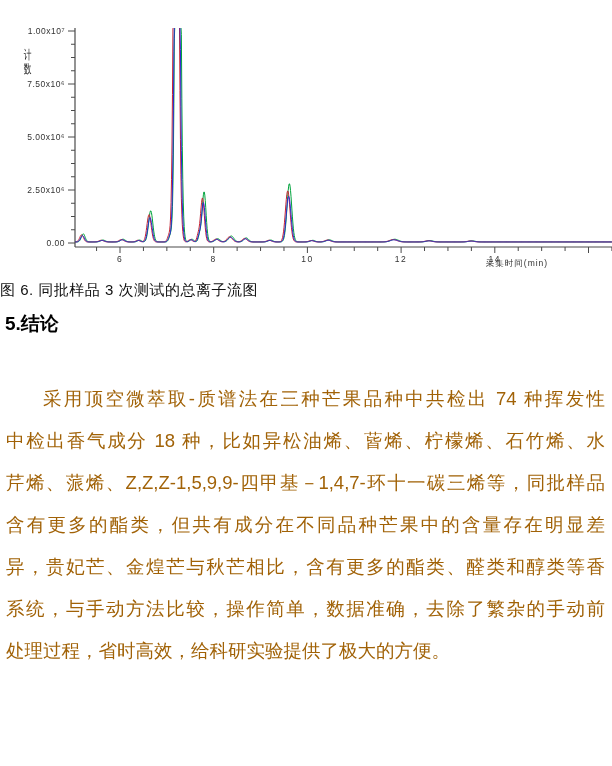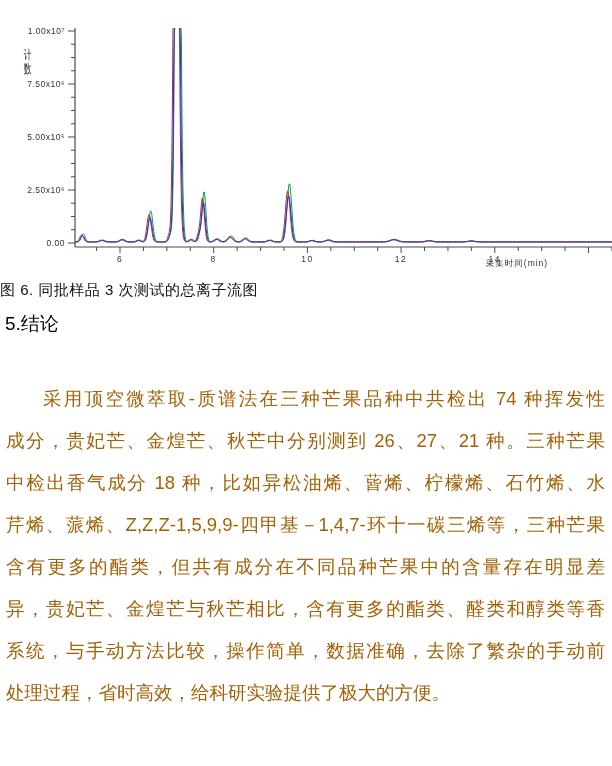--- a/index.html
+++ b/index.html
@@ -7,21 +7,21 @@
     position:relative;width:612px;height:766px;background:#fff;overflow:hidden;
     font-family:"Liberation Sans","DejaVu Sans",sans-serif;color:#000;
   }
   .chart-wrap{position:absolute;left:0;top:0;width:612px;height:272px;}
   .fig-caption{
     position:absolute;left:0;top:281px;width:524px;text-align:left;
     font-size:15px;color:#111;letter-spacing:0.5px;
   }
   .sec-heading{
     position:absolute;left:5px;top:311px;margin:0;
-    font-size:19px;font-weight:400;color:#000;
+    font-size:19px;font-weight:700;color:#000;
   }
   .para{
     position:absolute;left:6px;top:378px;width:599px;
     font-size:18.5px;color:#a16207;
   }
   .jline{
     height:42px;line-height:42px;white-space:normal;
     text-align:justify;text-align-last:justify;overflow:hidden;
   }
   .jline.first{padding-left:37px;width:562px;}
@@ -102,22 +102,21 @@
           <path d="M75.02 241.94L75.49 241.93L75.96 241.93L76.43 241.91L76.90 241.87L77.37 241.80L77.83 241.66L78.30 241.43L78.77 241.08L79.24 240.56L79.71 239.88L80.18 239.03L80.65 238.08L81.11 237.14L81.58 236.33L82.05 235.78L82.52 235.58L82.99 235.78L83.46 236.33L83.93 237.14L84.39 238.08L84.86 239.03L85.33 239.88L85.80 240.56L86.27 241.08L86.74 241.43L87.20 241.66L87.67 241.80L88.14 241.87L88.61 241.91L89.08 241.93L89.55 241.93L90.02 241.94L90.48 241.94L90.95 241.94L91.42 241.94L91.89 241.94L92.36 241.94L92.83 241.94L93.30 241.94L93.76 241.94L94.23 241.94L94.70 241.93L95.17 241.92L95.64 241.91L96.11 241.89L96.57 241.86L97.04 241.81L97.51 241.74L97.98 241.65L98.45 241.53L98.92 241.38L99.39 241.22L99.85 241.04L100.32 240.86L100.79 240.70L101.26 240.57L101.73 240.49L102.20 240.46L102.67 240.49L103.13 240.57L103.60 240.70L104.07 240.86L104.54 241.04L105.01 241.22L105.48 241.38L105.94 241.53L106.41 241.65L106.88 241.74L107.35 241.81L107.82 241.86L108.29 241.89L108.76 241.91L109.22 241.92L109.69 241.93L110.16 241.94L110.63 241.94L111.10 241.94L111.57 241.94L112.04 241.94L112.50 241.94L112.97 241.94L113.44 241.94L113.91 241.94L114.38 241.93L114.85 241.93L115.31 241.92L115.78 241.90L116.25 241.87L116.72 241.82L117.19 241.75L117.66 241.65L118.13 241.52L118.59 241.35L119.06 241.14L119.53 240.91L120.00 240.65L120.47 240.40L120.94 240.17L121.41 239.98L121.87 239.86L122.34 239.82L122.81 239.86L123.28 239.98L123.75 240.17L124.22 240.40L124.68 240.65L125.15 240.91L125.62 241.14L126.09 241.35L126.56 241.52L127.03 241.65L127.50 241.75L127.96 241.82L128.43 241.87L128.90 241.90L129.37 241.92L129.84 241.93L130.31 241.93L130.78 241.94L131.24 241.94L131.71 241.94L132.18 241.94L132.65 241.93L133.12 241.92L133.59 241.91L134.05 241.87L134.52 241.82L134.99 241.74L135.46 241.62L135.93 241.46L136.40 241.26L136.87 241.04L137.33 240.82L137.80 240.63L138.27 240.50L138.74 240.46L139.21 240.50L139.68 240.63L140.15 240.82L140.61 241.04L141.08 241.26L141.55 241.45L142.02 241.60L142.49 241.70L142.96 241.73L143.42 241.68L143.89 241.53L144.36 241.23L144.83 240.70L145.30 239.87L145.77 238.64L146.24 236.92L146.70 234.67L147.17 231.92L147.64 228.79L148.11 225.52L148.58 222.42L149.05 219.85L149.52 218.15L149.98 217.56L150.45 218.15L150.92 219.85L151.39 222.42L151.86 225.52L152.33 228.79L152.79 231.92L153.26 234.67L153.73 236.92L154.20 238.64L154.67 239.88L155.14 240.71L155.61 241.24L156.07 241.56L156.54 241.75L157.01 241.85L157.48 241.90L157.95 241.92L158.42 241.93L158.89 241.94L159.35 241.94L159.82 241.94L160.29 241.94L160.76 241.94L161.23 241.94L161.70 241.94L162.16 241.94L162.63 241.94L163.10 241.94L163.57 241.94L164.04 241.93L164.51 241.92L164.98 241.90L165.44 241.84L165.91 241.72L166.38 241.50L166.85 241.13L167.32 240.56L167.79 239.77L168.26 238.77L168.72 237.62L169.19 236.39L169.66 235.10L170.13 233.55L170.60 231.21L171.07 227.10L171.53 219.66L172.00 206.79L172.47 185.96L172.94 154.50L173.41 110.17L173.88 51.83L174.35 26.00L174.81 26.00L175.28 26.00L175.75 26.00L176.22 26.00L176.69 26.00L177.16 26.00L177.63 26.00L178.09 26.00L178.56 26.00L179.03 26.00L179.50 26.00L179.97 26.00L180.44 49.39L180.90 106.73L181.37 150.26L181.84 181.48L182.31 202.89L182.78 217.15L183.25 226.54L183.72 232.66L184.18 236.60L184.65 239.05L185.12 240.48L185.59 241.24L186.06 241.61L186.53 241.74L187.00 241.73L187.46 241.64L187.93 241.48L188.40 241.25L188.87 240.97L189.34 240.65L189.81 240.34L190.27 240.07L190.74 239.89L191.21 239.82L191.68 239.89L192.15 240.07L192.62 240.34L193.09 240.65L193.55 240.97L194.02 241.24L194.49 241.46L194.96 241.59L195.43 241.60L195.90 241.44L196.37 241.05L196.83 240.35L197.30 239.29L197.77 237.90L198.24 236.29L198.71 234.60L199.18 232.88L199.64 231.02L200.11 228.70L200.58 225.61L201.05 221.54L201.52 216.67L201.99 211.53L202.46 206.94L202.92 203.76L203.39 202.65L203.86 203.90L204.33 207.32L204.80 212.33L205.27 218.15L205.74 223.98L206.20 229.21L206.67 233.46L207.14 236.63L207.61 238.82L208.08 240.21L208.55 241.04L209.01 241.50L209.48 241.73L209.95 241.83L210.42 241.85L210.89 241.84L211.36 241.79L211.83 241.71L212.29 241.60L212.76 241.44L213.23 241.23L213.70 240.99L214.17 240.70L214.64 240.40L215.11 240.09L215.57 239.82L216.04 239.59L216.51 239.45L216.98 239.40L217.45 239.45L217.92 239.59L218.38 239.82L218.85 240.09L219.32 240.40L219.79 240.70L220.26 240.98L220.73 241.23L221.20 241.43L221.66 241.58L222.13 241.69L222.60 241.76L223.07 241.79L223.54 241.78L224.01 241.73L224.48 241.64L224.94 241.50L225.41 241.30L225.88 241.05L226.35 240.72L226.82 240.32L227.29 239.86L227.75 239.37L228.22 238.85L228.69 238.36L229.16 237.92L229.63 237.57L230.10 237.35L230.57 237.28L231.03 237.35L231.50 237.57L231.97 237.92L232.44 238.36L232.91 238.85L233.38 239.37L233.85 239.86L234.31 240.32L234.78 240.72L235.25 241.05L235.72 241.31L236.19 241.51L236.66 241.65L237.12 241.75L237.59 241.82L238.06 241.85L238.53 241.87L239.00 241.85L239.47 241.82L239.94 241.76L240.40 241.65L240.87 241.51L241.34 241.31L241.81 241.06L242.28 240.75L242.75 240.39L243.22 240.01L243.68 239.63L244.15 239.28L244.62 239.00L245.09 238.82L245.56 238.76L246.03 238.82L246.49 239.00L246.96 239.28L247.43 239.63L247.90 240.01L248.37 240.39L248.84 240.75L249.31 241.06L249.77 241.31L250.24 241.51L250.71 241.66L251.18 241.76L251.65 241.83L252.12 241.88L252.59 241.90L253.05 241.92L253.52 241.93L253.99 241.94L254.46 241.94L254.93 241.94L255.40 241.94L255.86 241.94L256.33 241.94L256.80 241.94L257.27 241.94L257.74 241.94L258.21 241.94L258.68 241.94L259.14 241.94L259.61 241.94L260.08 241.94L260.55 241.94L261.02 241.94L261.49 241.94L261.96 241.94L262.42 241.93L262.89 241.92L263.36 241.91L263.83 241.89L264.30 241.86L264.77 241.81L265.23 241.74L265.70 241.65L266.17 241.53L266.64 241.38L267.11 241.22L267.58 241.04L268.05 240.86L268.51 240.70L268.98 240.57L269.45 240.49L269.92 240.46L270.39 240.49L270.86 240.57L271.33 240.70L271.79 240.86L272.26 241.04L272.73 241.22L273.20 241.38L273.67 241.53L274.14 241.65L274.60 241.74L275.07 241.81L275.54 241.86L276.01 241.89L276.48 241.91L276.95 241.92L277.42 241.93L277.88 241.93L278.35 241.93L278.82 241.93L279.29 241.92L279.76 241.91L280.23 241.87L280.70 241.80L281.16 241.67L281.63 241.43L282.10 241.04L282.57 240.39L283.04 239.38L283.51 237.89L283.97 235.77L284.44 232.92L284.91 229.27L285.38 224.83L285.85 219.75L286.32 214.29L286.79 208.84L287.25 203.87L287.72 199.86L288.19 197.26L288.66 196.36L289.13 197.26L289.60 199.86L290.07 203.87L290.53 208.84L291.00 214.29L291.47 219.75L291.94 224.83L292.41 229.27L292.88 232.92L293.34 235.77L293.81 237.89L294.28 239.38L294.75 240.39L295.22 241.04L295.69 241.43L296.16 241.67L296.62 241.80L297.09 241.87L297.56 241.91L298.03 241.92L298.50 241.93L298.97 241.94L299.44 241.94L299.90 241.94L300.37 241.94L300.84 241.94L301.31 241.94L301.78 241.94L302.25 241.94L302.71 241.94L303.18 241.94L303.65 241.94L304.12 241.94L304.59 241.93L305.06 241.93L305.53 241.91L305.99 241.90L306.46 241.87L306.93 241.83L307.40 241.77L307.87 241.69L308.34 241.59L308.81 241.46L309.27 241.32L309.74 241.17L310.21 241.02L310.68 240.88L311.15 240.77L311.62 240.69L312.08 240.67L312.55 240.69L313.02 240.77L313.49 240.88L313.96 241.02L314.43 241.17L314.90 241.32L315.36 241.46L315.83 241.59L316.30 241.69L316.77 241.77L317.24 241.83L317.71 241.87L318.18 241.89L318.64 241.91L319.11 241.92L319.58 241.92L320.05 241.92L320.52 241.91L320.99 241.89L321.45 241.87L321.92 241.83L322.39 241.78L322.86 241.71L323.33 241.62L323.80 241.52L324.27 241.39L324.73 241.24L325.20 241.08L325.67 240.91L326.14 240.74L326.61 240.58L327.08 240.44L327.55 240.34L328.01 240.27L328.48 240.24L328.95 240.27L329.42 240.34L329.89 240.44L330.36 240.58L330.82 240.74L331.29 240.91L331.76 241.08L332.23 241.24L332.70 241.39L333.17 241.52L333.64 241.62L334.10 241.71L334.57 241.78L335.04 241.83L335.51 241.87L335.98 241.89L336.45 241.91L336.92 241.92L337.38 241.93L337.85 241.93L338.32 241.94L338.79 241.94L339.26 241.94L339.73 241.94L340.19 241.94L340.66 241.94L341.13 241.94L341.60 241.94L342.07 241.94L342.54 241.94L343.01 241.94L343.47 241.94L343.94 241.94L344.41 241.94L344.88 241.94L345.35 241.94L345.82 241.94L346.29 241.94L346.75 241.94L347.22 241.94L347.69 241.94L348.16 241.94L348.63 241.94L349.10 241.94L349.56 241.94L350.03 241.94L350.50 241.94L350.97 241.94L351.44 241.94L351.91 241.94L352.38 241.94L352.84 241.94L353.31 241.94L353.78 241.94L354.25 241.94L354.72 241.94L355.19 241.94L355.66 241.94L356.12 241.94L356.59 241.94L357.06 241.94L357.53 241.94L358.00 241.94L358.47 241.94L358.93 241.94L359.40 241.94L359.87 241.94L360.34 241.94L360.81 241.94L361.28 241.94L361.75 241.94L362.21 241.94L362.68 241.94L363.15 241.94L363.62 241.94L364.09 241.94L364.56 241.94L365.03 241.94L365.49 241.94L365.96 241.94L366.43 241.94L366.90 241.94L367.37 241.94L367.84 241.94L368.30 241.94L368.77 241.94L369.24 241.94L369.71 241.94L370.18 241.94L370.65 241.94L371.12 241.94L371.58 241.94L372.05 241.94L372.52 241.94L372.99 241.94L373.46 241.94L373.93 241.94L374.40 241.94L374.86 241.94L375.33 241.94L375.80 241.94L376.27 241.94L376.74 241.94L377.21 241.94L377.67 241.94L378.14 241.94L378.61 241.94L379.08 241.94L379.55 241.94L380.02 241.94L380.49 241.94L380.95 241.94L381.42 241.93L381.89 241.93L382.36 241.92L382.83 241.92L383.30 241.91L383.77 241.89L384.23 241.87L384.70 241.85L385.17 241.81L385.64 241.77L386.11 241.72L386.58 241.65L387.04 241.57L387.51 241.48L387.98 241.37L388.45 241.25L388.92 241.12L389.39 240.97L389.86 240.81L390.32 240.65L390.79 240.49L391.26 240.34L391.73 240.20L392.20 240.07L392.67 239.96L393.14 239.89L393.60 239.84L394.07 239.82L394.54 239.84L395.01 239.89L395.48 239.96L395.95 240.07L396.41 240.20L396.88 240.34L397.35 240.49L397.82 240.65L398.29 240.81L398.76 240.97L399.23 241.12L399.69 241.25L400.16 241.37L400.63 241.48L401.10 241.57L401.57 241.65L402.04 241.72L402.51 241.77L402.97 241.81L403.44 241.85L403.91 241.87L404.38 241.89L404.85 241.91L405.32 241.92L405.78 241.92L406.25 241.93L406.72 241.93L407.19 241.94L407.66 241.94L408.13 241.94L408.60 241.94L409.06 241.94L409.53 241.94L410.00 241.94L410.47 241.94L410.94 241.94L411.41 241.94L411.88 241.94L412.34 241.94L412.81 241.94L413.28 241.94L413.75 241.94L414.22 241.94L414.69 241.94L415.15 241.94L415.62 241.94L416.09 241.94L416.56 241.94L417.03 241.94L417.50 241.94L417.97 241.94L418.43 241.94L418.90 241.93L419.37 241.93L419.84 241.92L420.31 241.91L420.78 241.90L421.25 241.88L421.71 241.86L422.18 241.83L422.65 241.80L423.12 241.75L423.59 241.70L424.06 241.63L424.52 241.56L424.99 241.48L425.46 241.39L425.93 241.30L426.40 241.21L426.87 241.12L427.34 241.04L427.80 240.97L428.27 240.92L428.74 240.89L429.21 240.88L429.68 240.89L430.15 240.92L430.62 240.97L431.08 241.04L431.55 241.12L432.02 241.21L432.49 241.30L432.96 241.39L433.43 241.48L433.89 241.56L434.36 241.63L434.83 241.70L435.30 241.75L435.77 241.80L436.24 241.83L436.71 241.86L437.17 241.88L437.64 241.90L438.11 241.91L438.58 241.92L439.05 241.93L439.52 241.93L439.99 241.94L440.45 241.94L440.92 241.94L441.39 241.94L441.86 241.94L442.33 241.94L442.80 241.94L443.26 241.94L443.73 241.94L444.20 241.94L444.67 241.94L445.14 241.94L445.61 241.94L446.08 241.94L446.54 241.94L447.01 241.94L447.48 241.94L447.95 241.94L448.42 241.94L448.89 241.94L449.36 241.94L449.82 241.94L450.29 241.94L450.76 241.94L451.23 241.94L451.70 241.94L452.17 241.94L452.63 241.94L453.10 241.94L453.57 241.94L454.04 241.94L454.51 241.94L454.98 241.94L455.45 241.94L455.91 241.94L456.38 241.94L456.85 241.94L457.32 241.94L457.79 241.94L458.26 241.94L458.73 241.94L459.19 241.94L459.66 241.94L460.13 241.94L460.60 241.94L461.07 241.93L461.54 241.93L462.00 241.93L462.47 241.92L462.94 241.91L463.41 241.90L463.88 241.88L464.35 241.85L464.82 241.83L465.28 241.79L465.75 241.74L466.22 241.69L466.69 241.63L467.16 241.57L467.63 241.50L468.10 241.43L468.56 241.35L469.03 241.28L469.50 241.22L469.97 241.17L470.44 241.13L470.91 241.10L471.37 241.09L471.84 241.10L472.31 241.13L472.78 241.17L473.25 241.22L473.72 241.28L474.19 241.35L474.65 241.43L475.12 241.50L475.59 241.57L476.06 241.63L476.53 241.69L477.00 241.74L477.47 241.79L477.93 241.83L478.40 241.85L478.87 241.88L479.34 241.90L479.81 241.91L480.28 241.92L480.74 241.93L481.21 241.93L481.68 241.93L482.15 241.94L482.62 241.94L483.09 241.94L483.56 241.94L484.02 241.94L484.49 241.94L484.96 241.94L485.43 241.94L485.90 241.94L486.37 241.94L486.84 241.94L487.30 241.94L487.77 241.94L488.24 241.94L488.71 241.94L489.18 241.94L489.65 241.94L490.11 241.94L490.58 241.94L491.05 241.94L491.52 241.94L491.99 241.94L492.46 241.94L492.93 241.94L493.39 241.94L493.86 241.94L494.33 241.94L494.80 241.94L495.27 241.94L495.74 241.94L496.21 241.94L496.67 241.94L497.14 241.94L497.61 241.94L498.08 241.94L498.55 241.94L499.02 241.94L499.48 241.94L499.95 241.94L500.42 241.94L500.89 241.94L501.36 241.94L501.83 241.94L502.30 241.94L502.76 241.94L503.23 241.94L503.70 241.94L504.17 241.94L504.64 241.94L505.11 241.94L505.58 241.94L506.04 241.94L506.51 241.94L506.98 241.94L507.45 241.94L507.92 241.94L508.39 241.94L508.85 241.94L509.32 241.94L509.79 241.94L510.26 241.94L510.73 241.94L511.20 241.94L511.67 241.94L512.13 241.94L512.60 241.94L513.07 241.94L513.54 241.94L514.01 241.94L514.48 241.94L514.95 241.94L515.41 241.94L515.88 241.94L516.35 241.94L516.82 241.94L517.29 241.94L517.76 241.94L518.22 241.94L518.69 241.94L519.16 241.94L519.63 241.94L520.10 241.94L520.57 241.94L521.04 241.94L521.50 241.94L521.97 241.94L522.44 241.94L522.91 241.94L523.38 241.94L523.85 241.94L524.32 241.94L524.78 241.94L525.25 241.94L525.72 241.94L526.19 241.94L526.66 241.94L527.13 241.94L527.59 241.94L528.06 241.94L528.53 241.94L529.00 241.94L529.47 241.94L529.94 241.94L530.41 241.94L530.87 241.94L531.34 241.94L531.81 241.94L532.28 241.94L532.75 241.94L533.22 241.94L533.69 241.94L534.15 241.94L534.62 241.94L535.09 241.94L535.56 241.94L536.03 241.94L536.50 241.94L536.96 241.94L537.43 241.94L537.90 241.94L538.37 241.94L538.84 241.94L539.31 241.94L539.78 241.94L540.24 241.94L540.71 241.94L541.18 241.94L541.65 241.94L542.12 241.94L542.59 241.94L543.06 241.94L543.52 241.94L543.99 241.94L544.46 241.94L544.93 241.94L545.40 241.94L545.87 241.94L546.33 241.94L546.80 241.94L547.27 241.94L547.74 241.94L548.21 241.94L548.68 241.94L549.15 241.94L549.61 241.94L550.08 241.94L550.55 241.94L551.02 241.94L551.49 241.94L551.96 241.94L552.43 241.94L552.89 241.94L553.36 241.94L553.83 241.94L554.30 241.94L554.77 241.94L555.24 241.94L555.70 241.94L556.17 241.94L556.64 241.94L557.11 241.94L557.58 241.94L558.05 241.94L558.52 241.94L558.98 241.94L559.45 241.94L559.92 241.94L560.39 241.94L560.86 241.94L561.33 241.94L561.80 241.94L562.26 241.94L562.73 241.94L563.20 241.94L563.67 241.94L564.14 241.94L564.61 241.94L565.07 241.94L565.54 241.94L566.01 241.94L566.48 241.94L566.95 241.94L567.42 241.94L567.89 241.94L568.35 241.94L568.82 241.94L569.29 241.94L569.76 241.94L570.23 241.94L570.70 241.94L571.17 241.94L571.63 241.94L572.10 241.94L572.57 241.94L573.04 241.94L573.51 241.94L573.98 241.94L574.44 241.94L574.91 241.94L575.38 241.94L575.85 241.94L576.32 241.94L576.79 241.94L577.26 241.94L577.72 241.94L578.19 241.94L578.66 241.94L579.13 241.94L579.60 241.94L580.07 241.94L580.54 241.94L581.00 241.94L581.47 241.94L581.94 241.94L582.41 241.94L582.88 241.94L583.35 241.94L583.81 241.94L584.28 241.94L584.75 241.94L585.22 241.94L585.69 241.94L586.16 241.94L586.63 241.94L587.09 241.94L587.56 241.94L588.03 241.94L588.50 241.94L588.97 241.94L589.44 241.94L589.91 241.94L590.37 241.94L590.84 241.94L591.31 241.94L591.78 241.94L592.25 241.94L592.72 241.94L593.18 241.94L593.65 241.94L594.12 241.94L594.59 241.94L595.06 241.94L595.53 241.94L596.00 241.94L596.46 241.94L596.93 241.94L597.40 241.94L597.87 241.94L598.34 241.94L598.81 241.94L599.28 241.94L599.74 241.94L600.21 241.94L600.68 241.94L601.15 241.94L601.62 241.94L602.09 241.94L602.55 241.94L603.02 241.94L603.49 241.94L603.96 241.94L604.43 241.94L604.90 241.94L605.37 241.94L605.83 241.94L606.30 241.94L606.77 241.94L607.24 241.94L607.71 241.94L608.18 241.94L608.65 241.94L609.11 241.94L609.58 241.94L610.05 241.94L610.52 241.94L610.99 241.94L611.46 241.94L611.92 241.94" fill="none" stroke="#2a2ad0" stroke-width="1" stroke-linejoin="round"></path>
         </g>
       </svg></div>
 
   <div class="fig-caption">图 6. 同批样品 3 次测试的总离子流图</div>
 
   <h2 class="sec-heading">5.结论</h2>
 
   <div class="para">
     <div class="jline first">采用顶空微萃取-质谱法在三种芒果品种中共检出 74 种挥发性</div>
-    <div class="jline">成分，贵妃芒、金煌芒、秋芒中分别测到 26、27、21 种。三种芒果</div>
     <div class="jline">中检出香气成分 18 种，比如异松油烯、蒈烯、柠檬烯、石竹烯、水</div>
-    <div class="jline">芹烯、蒎烯、Z,Z,Z-1,5,9,9-四甲基－1,4,7-环十一碳三烯等，三种芒果</div>
+    <div class="jline">芹烯、蒎烯、Z,Z,Z-1,5,9,9-四甲基－1,4,7-环十一碳三烯等，同批样品</div>
     <div class="jline">含有更多的酯类，但共有成分在不同品种芒果中的含量存在明显差</div>
     <div class="jline">异，贵妃芒、金煌芒与秋芒相比，含有更多的酯类、醛类和醇类等香</div>
     <div class="jline">系统，与手动方法比较，操作简单，数据准确，去除了繁杂的手动前</div>
     <div class="jline last">处理过程，省时高效，给科研实验提供了极大的方便。</div>
   </div>
 
 </div>
 
 </body></html>

